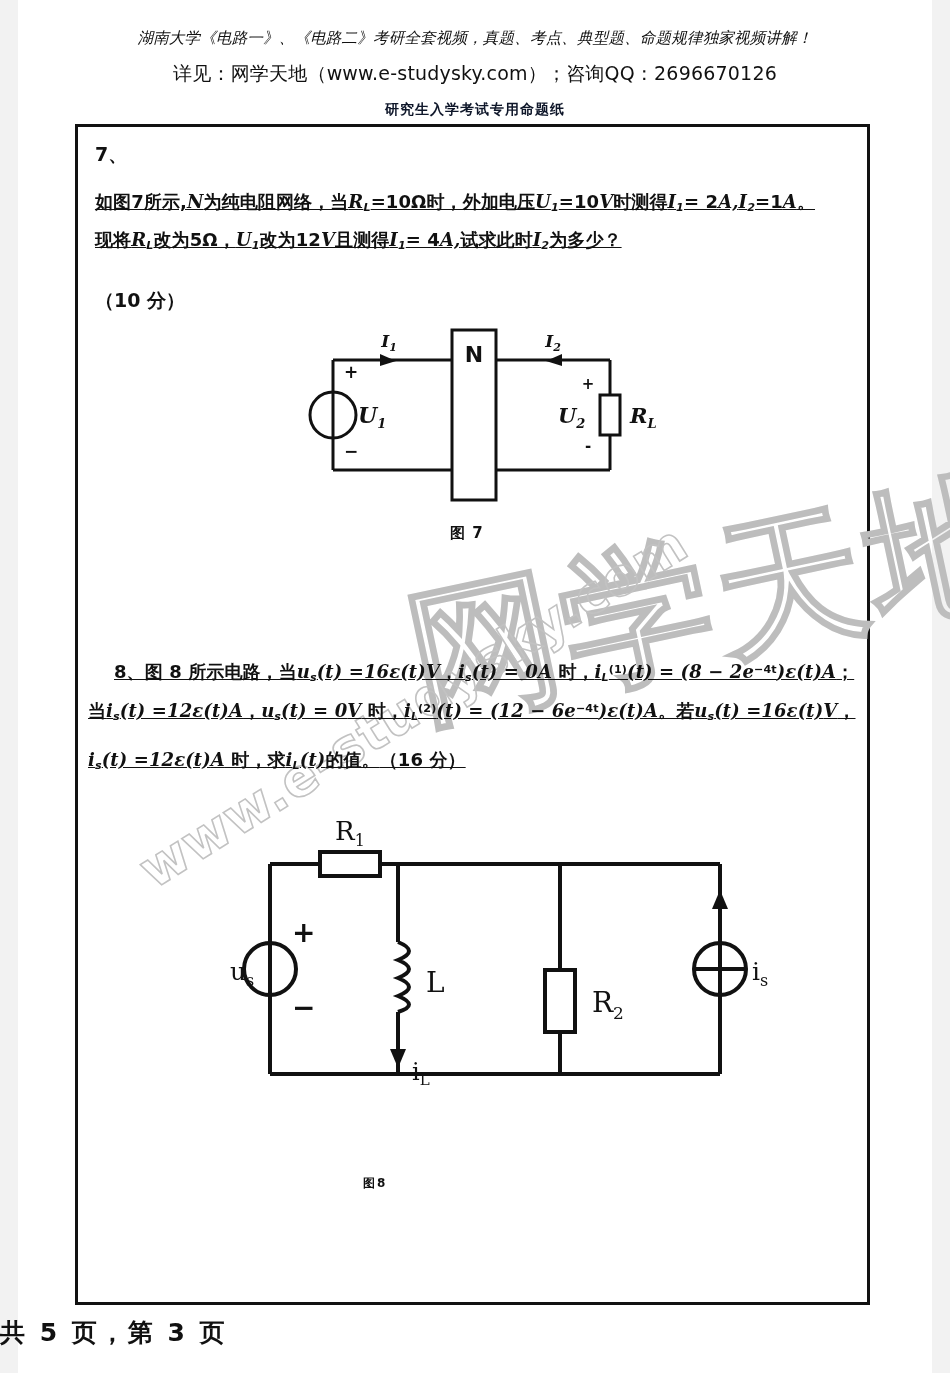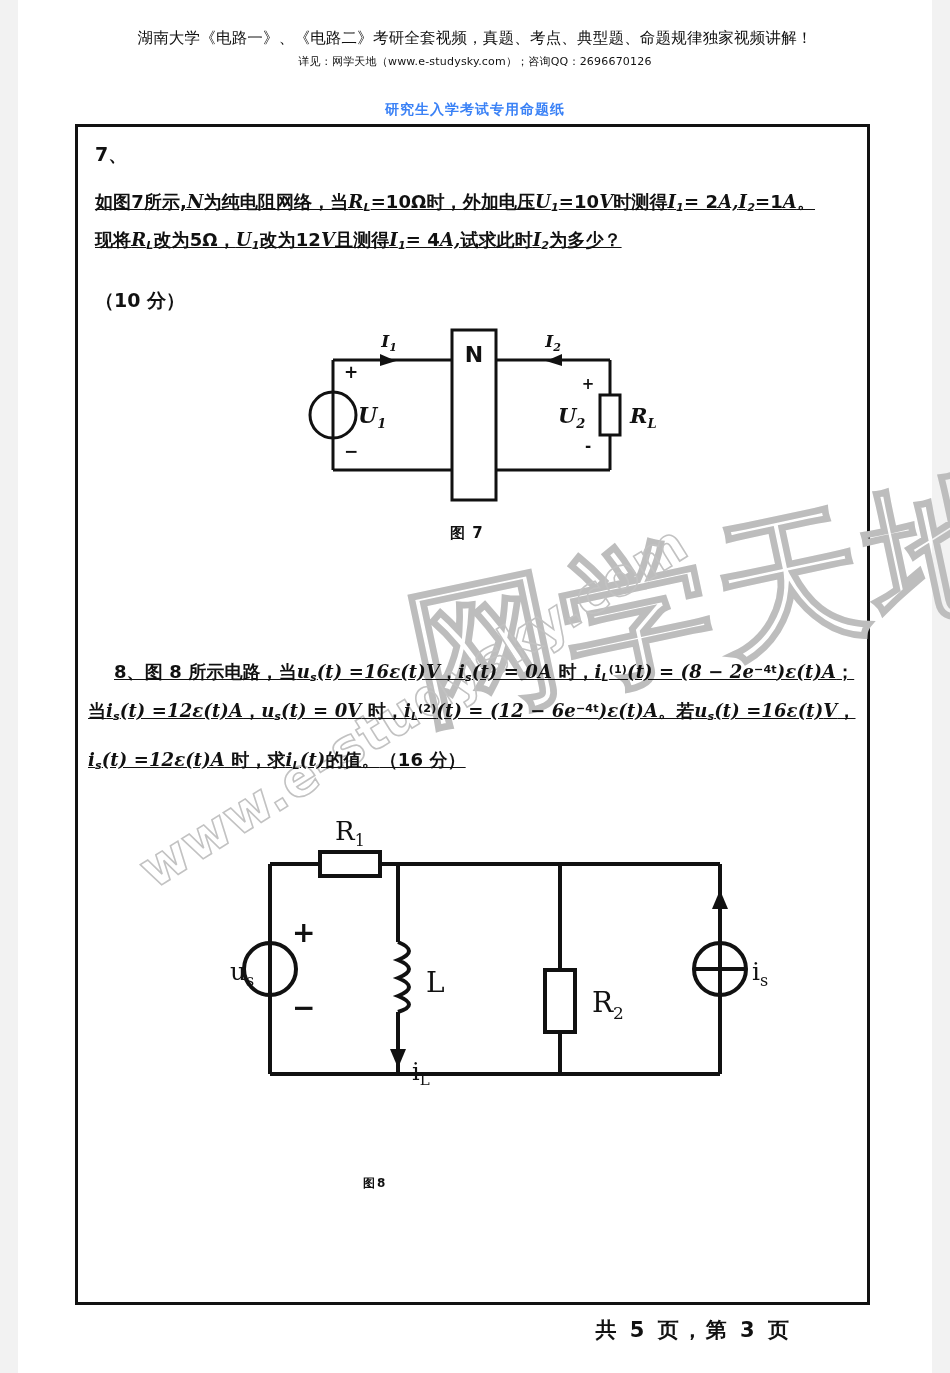--- a/index.html
+++ b/index.html
@@ -24,41 +24,42 @@
     width: 950px;
     text-align: center;
     line-height: 1.55;
   }
   .promo-line1 {
     font-family: "DejaVu Sans", sans-serif;
     font-size: 15.5px;
     letter-spacing: .2px;
     white-space: nowrap;
     color: #111;
+    font-style: italic;
   }
   .promo-line2 {
     font-family: "DejaVu Sans", sans-serif;
-    font-size: 11px;
+    font-size: 19px;
     letter-spacing: .2px;
     white-space: nowrap;
     color: #111;
-    margin-top: 3px;
+    margin-top: 9px;
   }
 
   
   .sheet-header {
     position: absolute;
     top: 101px;
     left: 0;
     width: 950px;
     text-align: center;
     font-size: 14px;
     font-weight: bold;
     letter-spacing: 1px;
-    color: #3b82f6;
+    color: #0f172a;
   }
 
   
   .frame {
     position: absolute;
     left: 75px;
     top: 124px;
     width: 795px;
     height: 1181px;
     border: 3px solid #111;
@@ -141,22 +142,22 @@
   .circuit {
     position: absolute;
   }
 
   
   .footer {
     position: absolute;
     top: 1316px;
     left: 0;
     width: 792px;
-    text-align: right;
-    font-size: 21px;
+    text-align: left;
+    font-size: 25px;
     font-weight: bold;
     letter-spacing: 3px;
     color: #111;
   }
 
   .page-bg-left, .page-bg-right {
     position: absolute;
     top: 0;
     width: 18px;
     height: 1373px;

